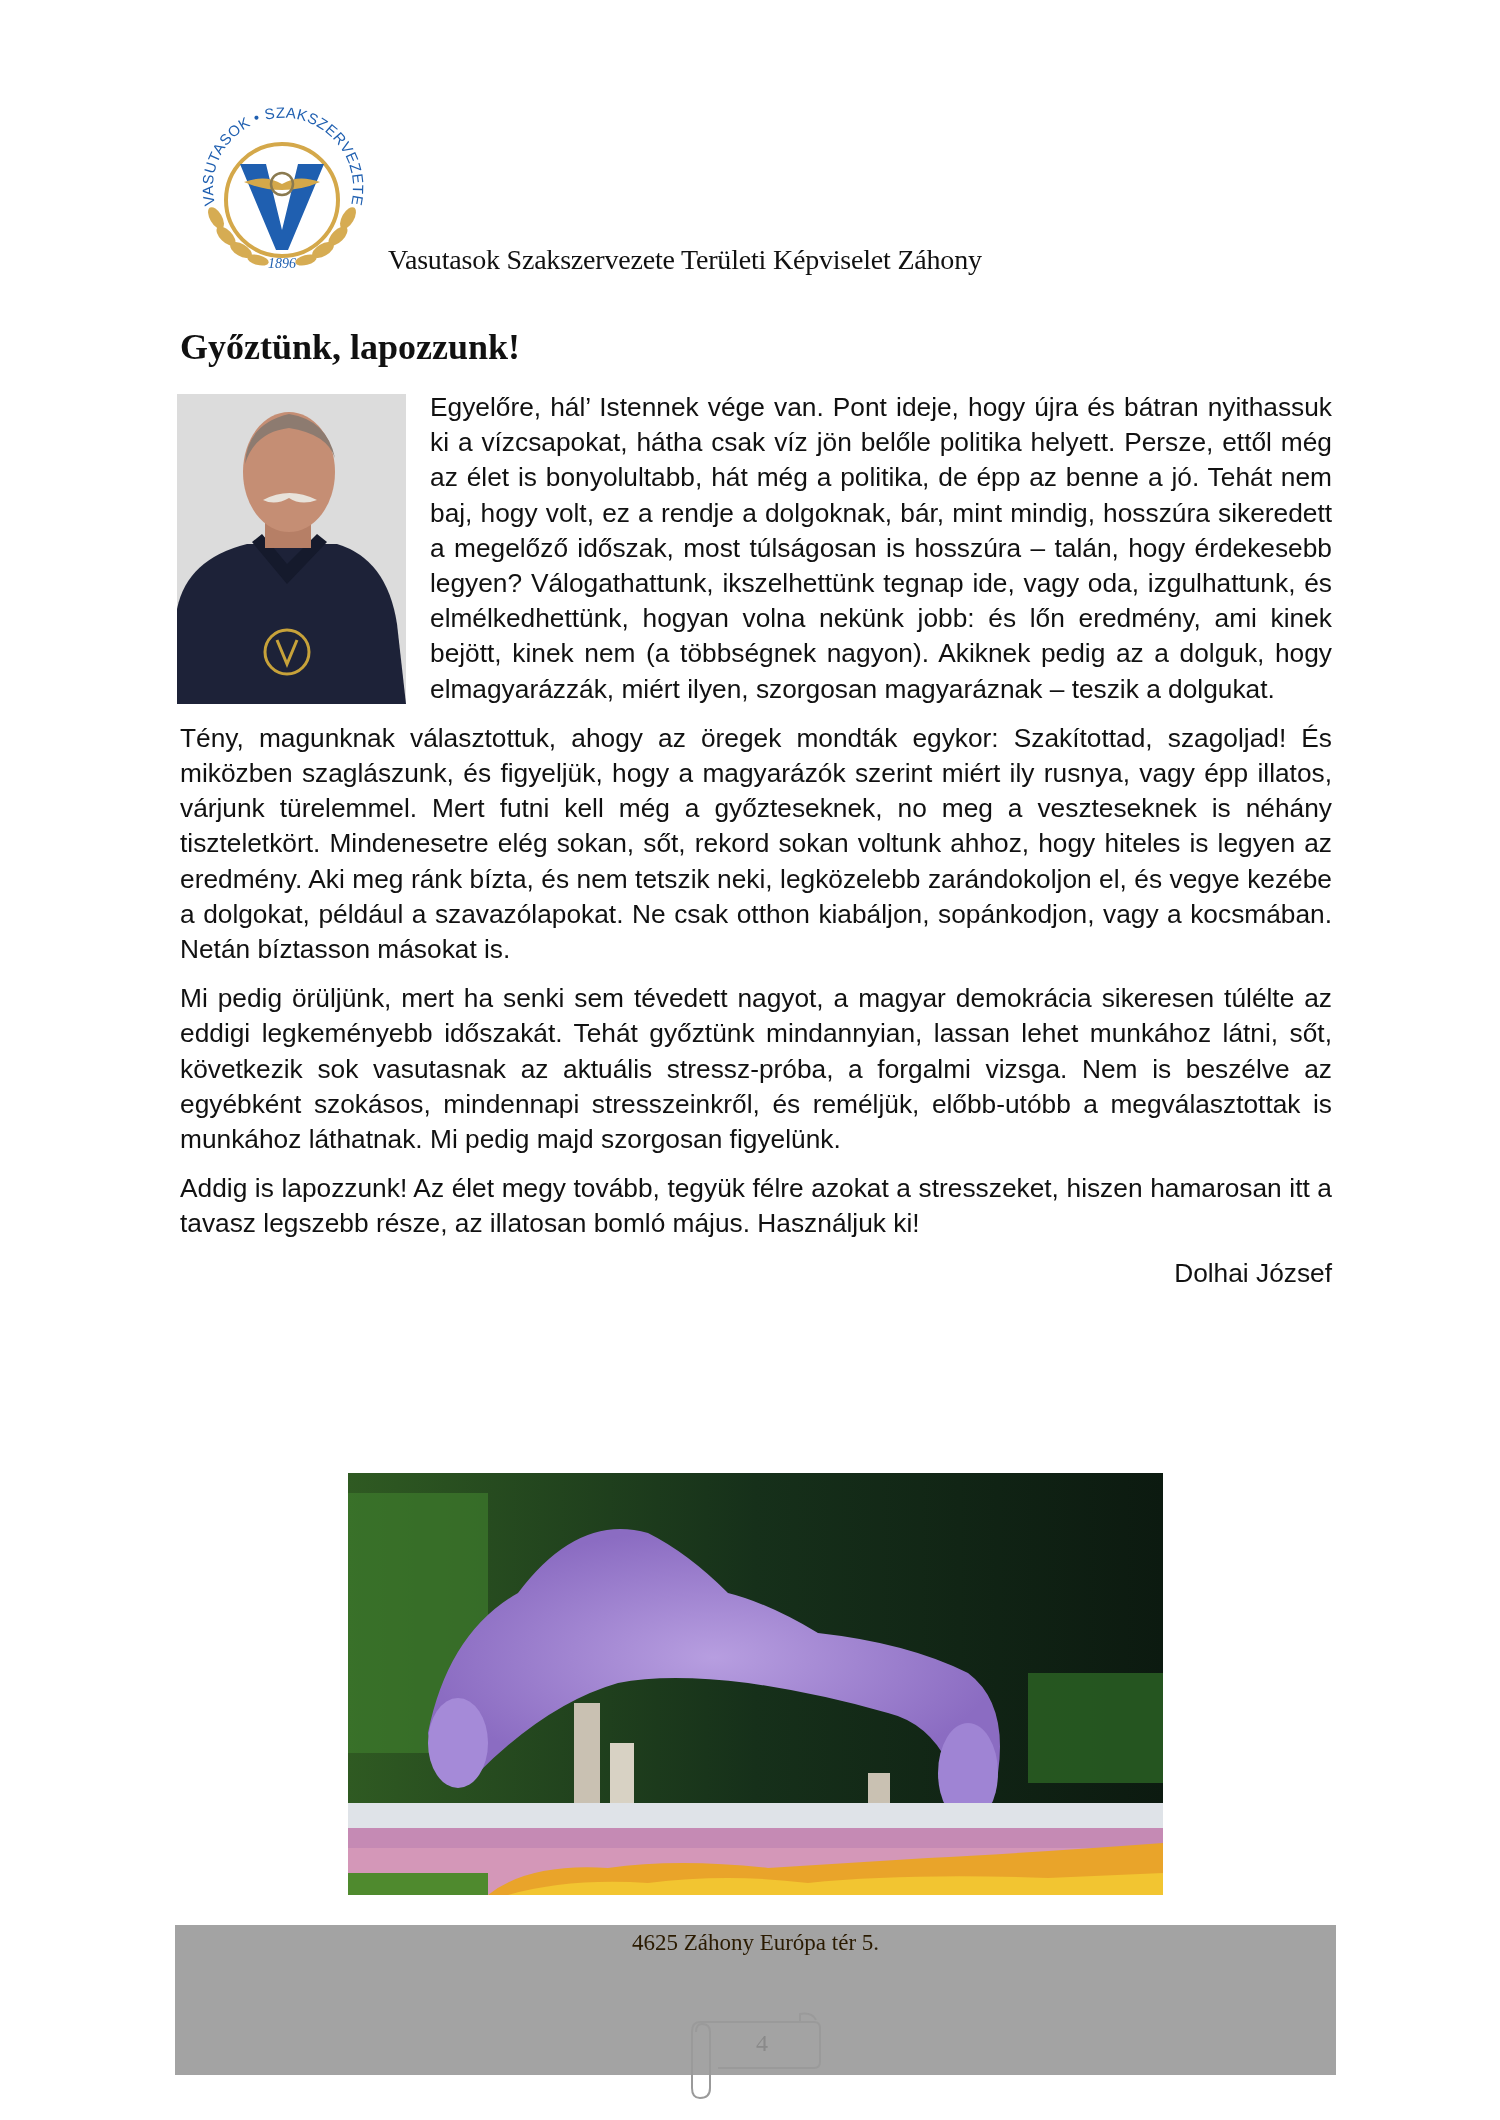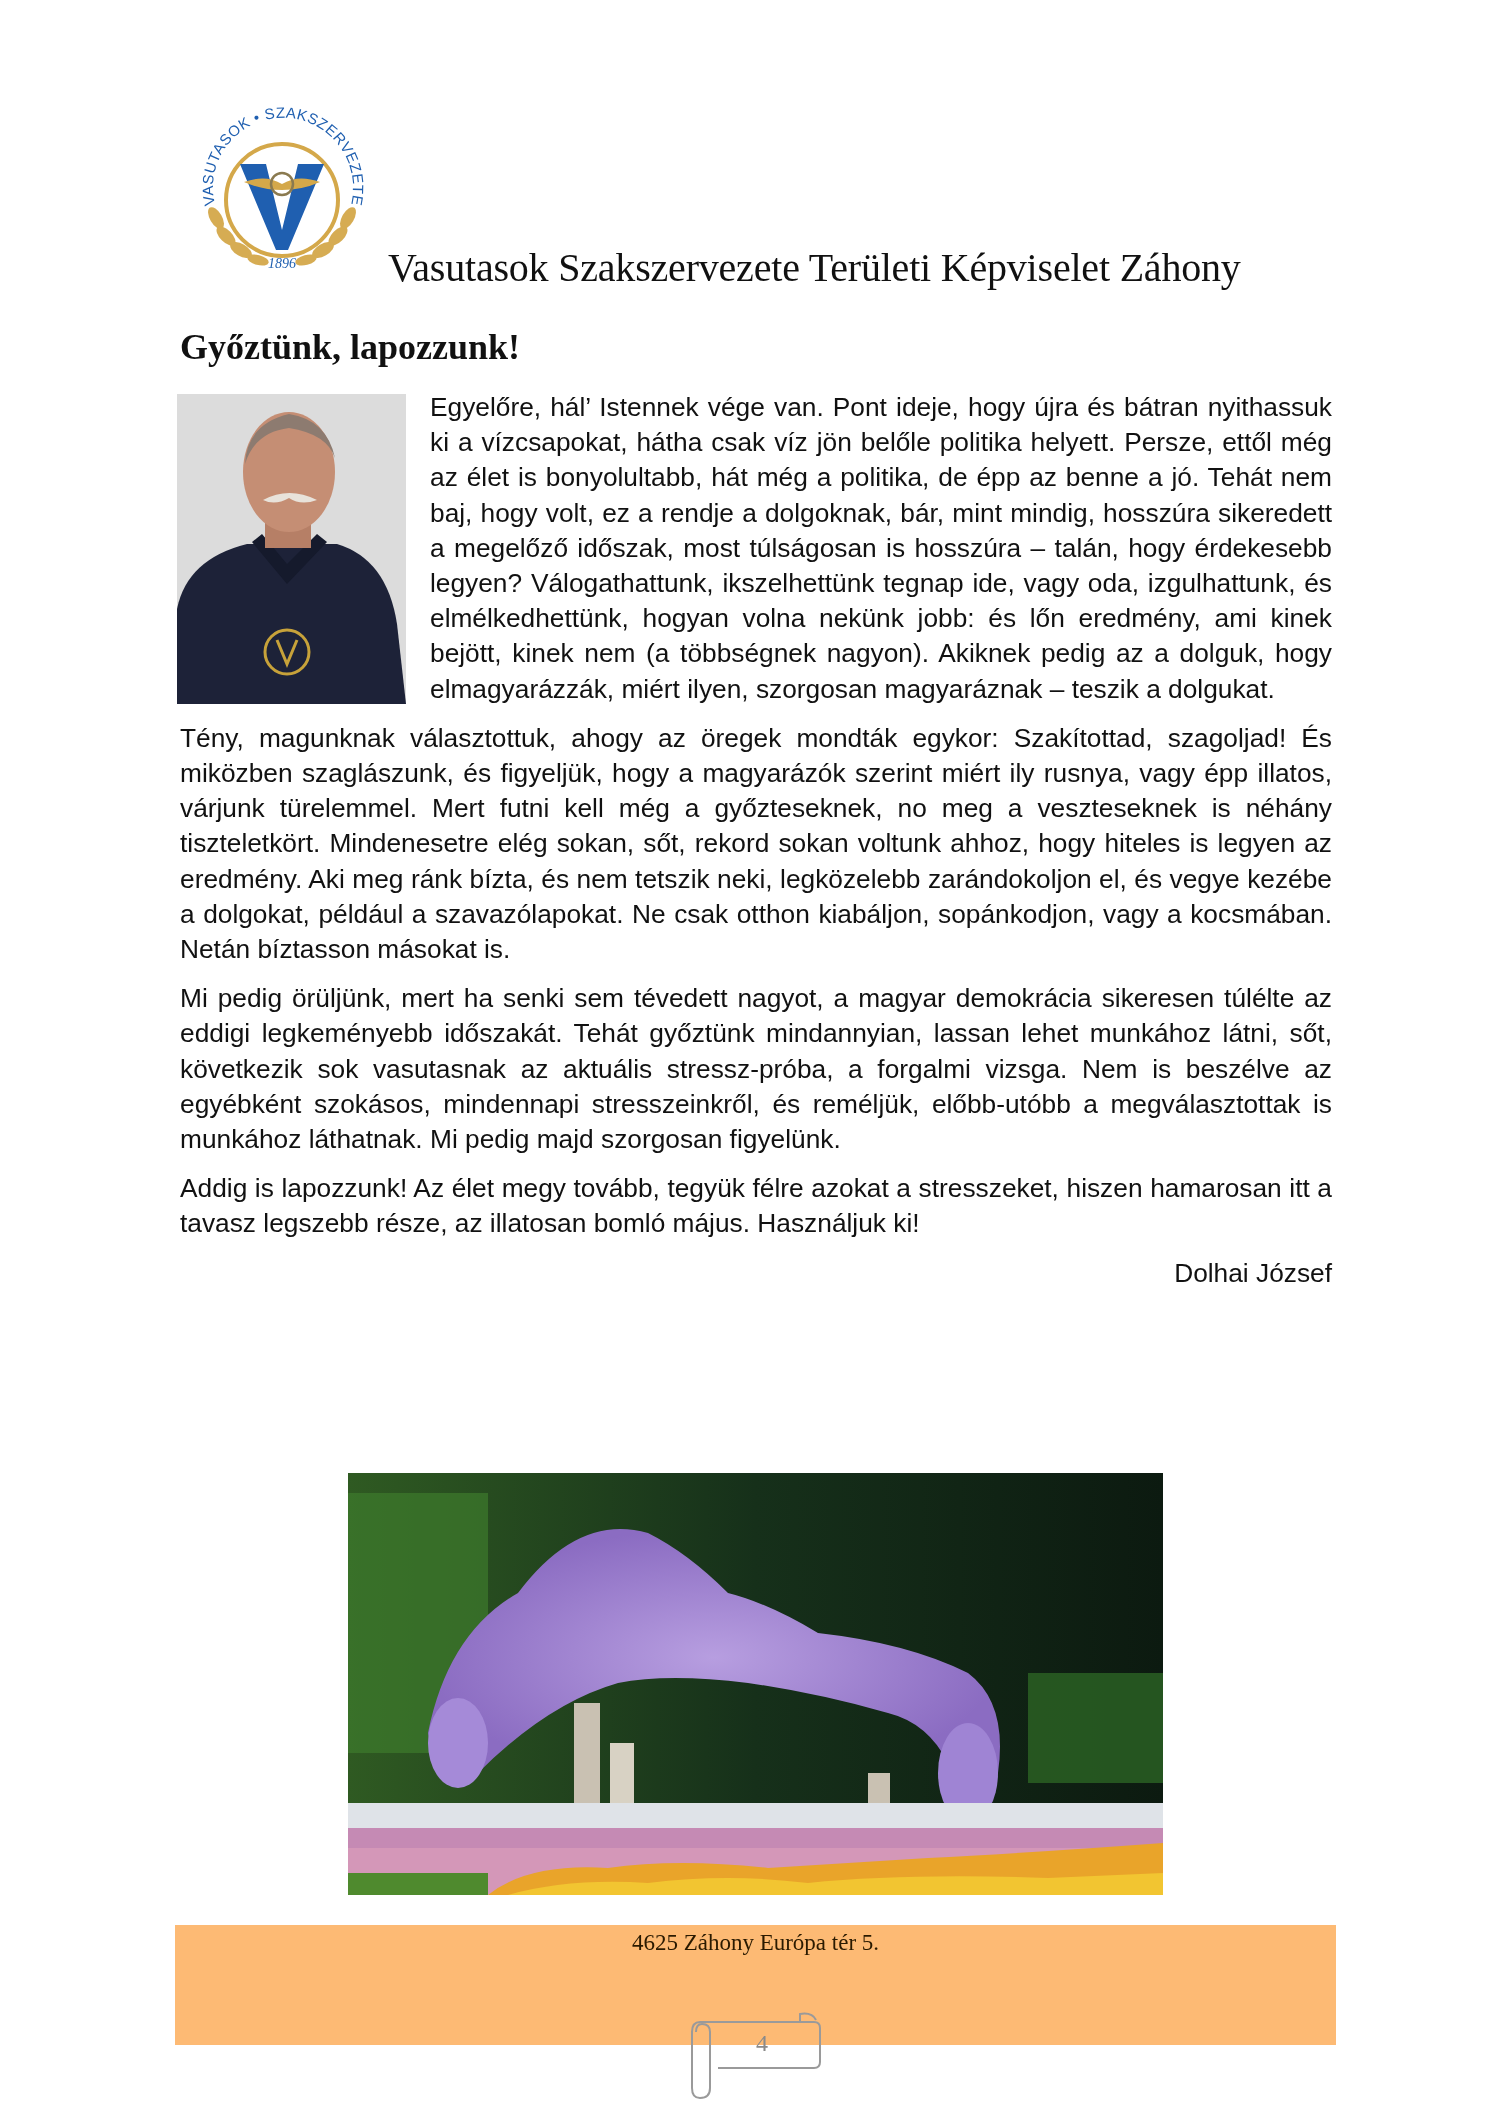--- a/index.html
+++ b/index.html
@@ -1,40 +1,40 @@
 <!DOCTYPE html>
 <html><head>
 <meta charset="utf-8">
 <style>
   html, body { margin:0; padding:0; background:#ffffff; }
   body { width:1500px; height:2120px; position:relative; overflow:hidden; }
   .abs { position:absolute; }
   #logo { left:186px; top:90px; width:192px; height:192px; }
   #header-title {
-    left:388px; top:244px; font-family:"Liberation Serif", serif; font-size:40px;
+    left:388px; top:244px; font-family:"Liberation Serif", serif; font-size:28px;
     color:#111; white-space:nowrap; letter-spacing:-0.2px;
   }
   #article-title {
     left:180px; top:326px; font-family:Liberation Serif, serif; font-weight:bold;
     font-size:36px; color:#111; white-space:nowrap;
   }
   #article {
     left:180px; top:390px; width:1152px;
     font-family:"Liberation Sans", sans-serif; font-size:26.3px; line-height:35.2px;
     color:#111; text-align:justify;
   }
   #article p { margin:0 0 14px 0; }
   #author-photo {
     float:left; width:229px; height:310px; margin:4px 24px 0 -3px;
     background:#d9d9d9; position:relative; overflow:hidden;
   }
   #signature { text-align:right; margin-top:8px; }
   #flower-image { left:348px; top:1473px; width:815px; height:422px; overflow:hidden; }
   #footer {
-    left:175px; top:1925px; width:1161px; height:120px; background:#fdba74;
+    left:175px; top:1925px; width:1161px; height:150px; background:#a3a3a3;
     font-family:"Liberation Serif", serif; font-size:23px; line-height:30px;
     text-align:center; color:#2a1a00; padding-top:3px; box-sizing:border-box;
   }
   #footer a { color:#1a1aa0; text-decoration:underline; }
   #page-scroll { left:688px; top:2010px; width:140px; height:90px; }
   #page-number {
     left:742px; top:2030px; width:40px; text-align:center;
     font-family:"Liberation Serif", serif; font-size:24px; color:#8a8a8a;
   }
 </style>

